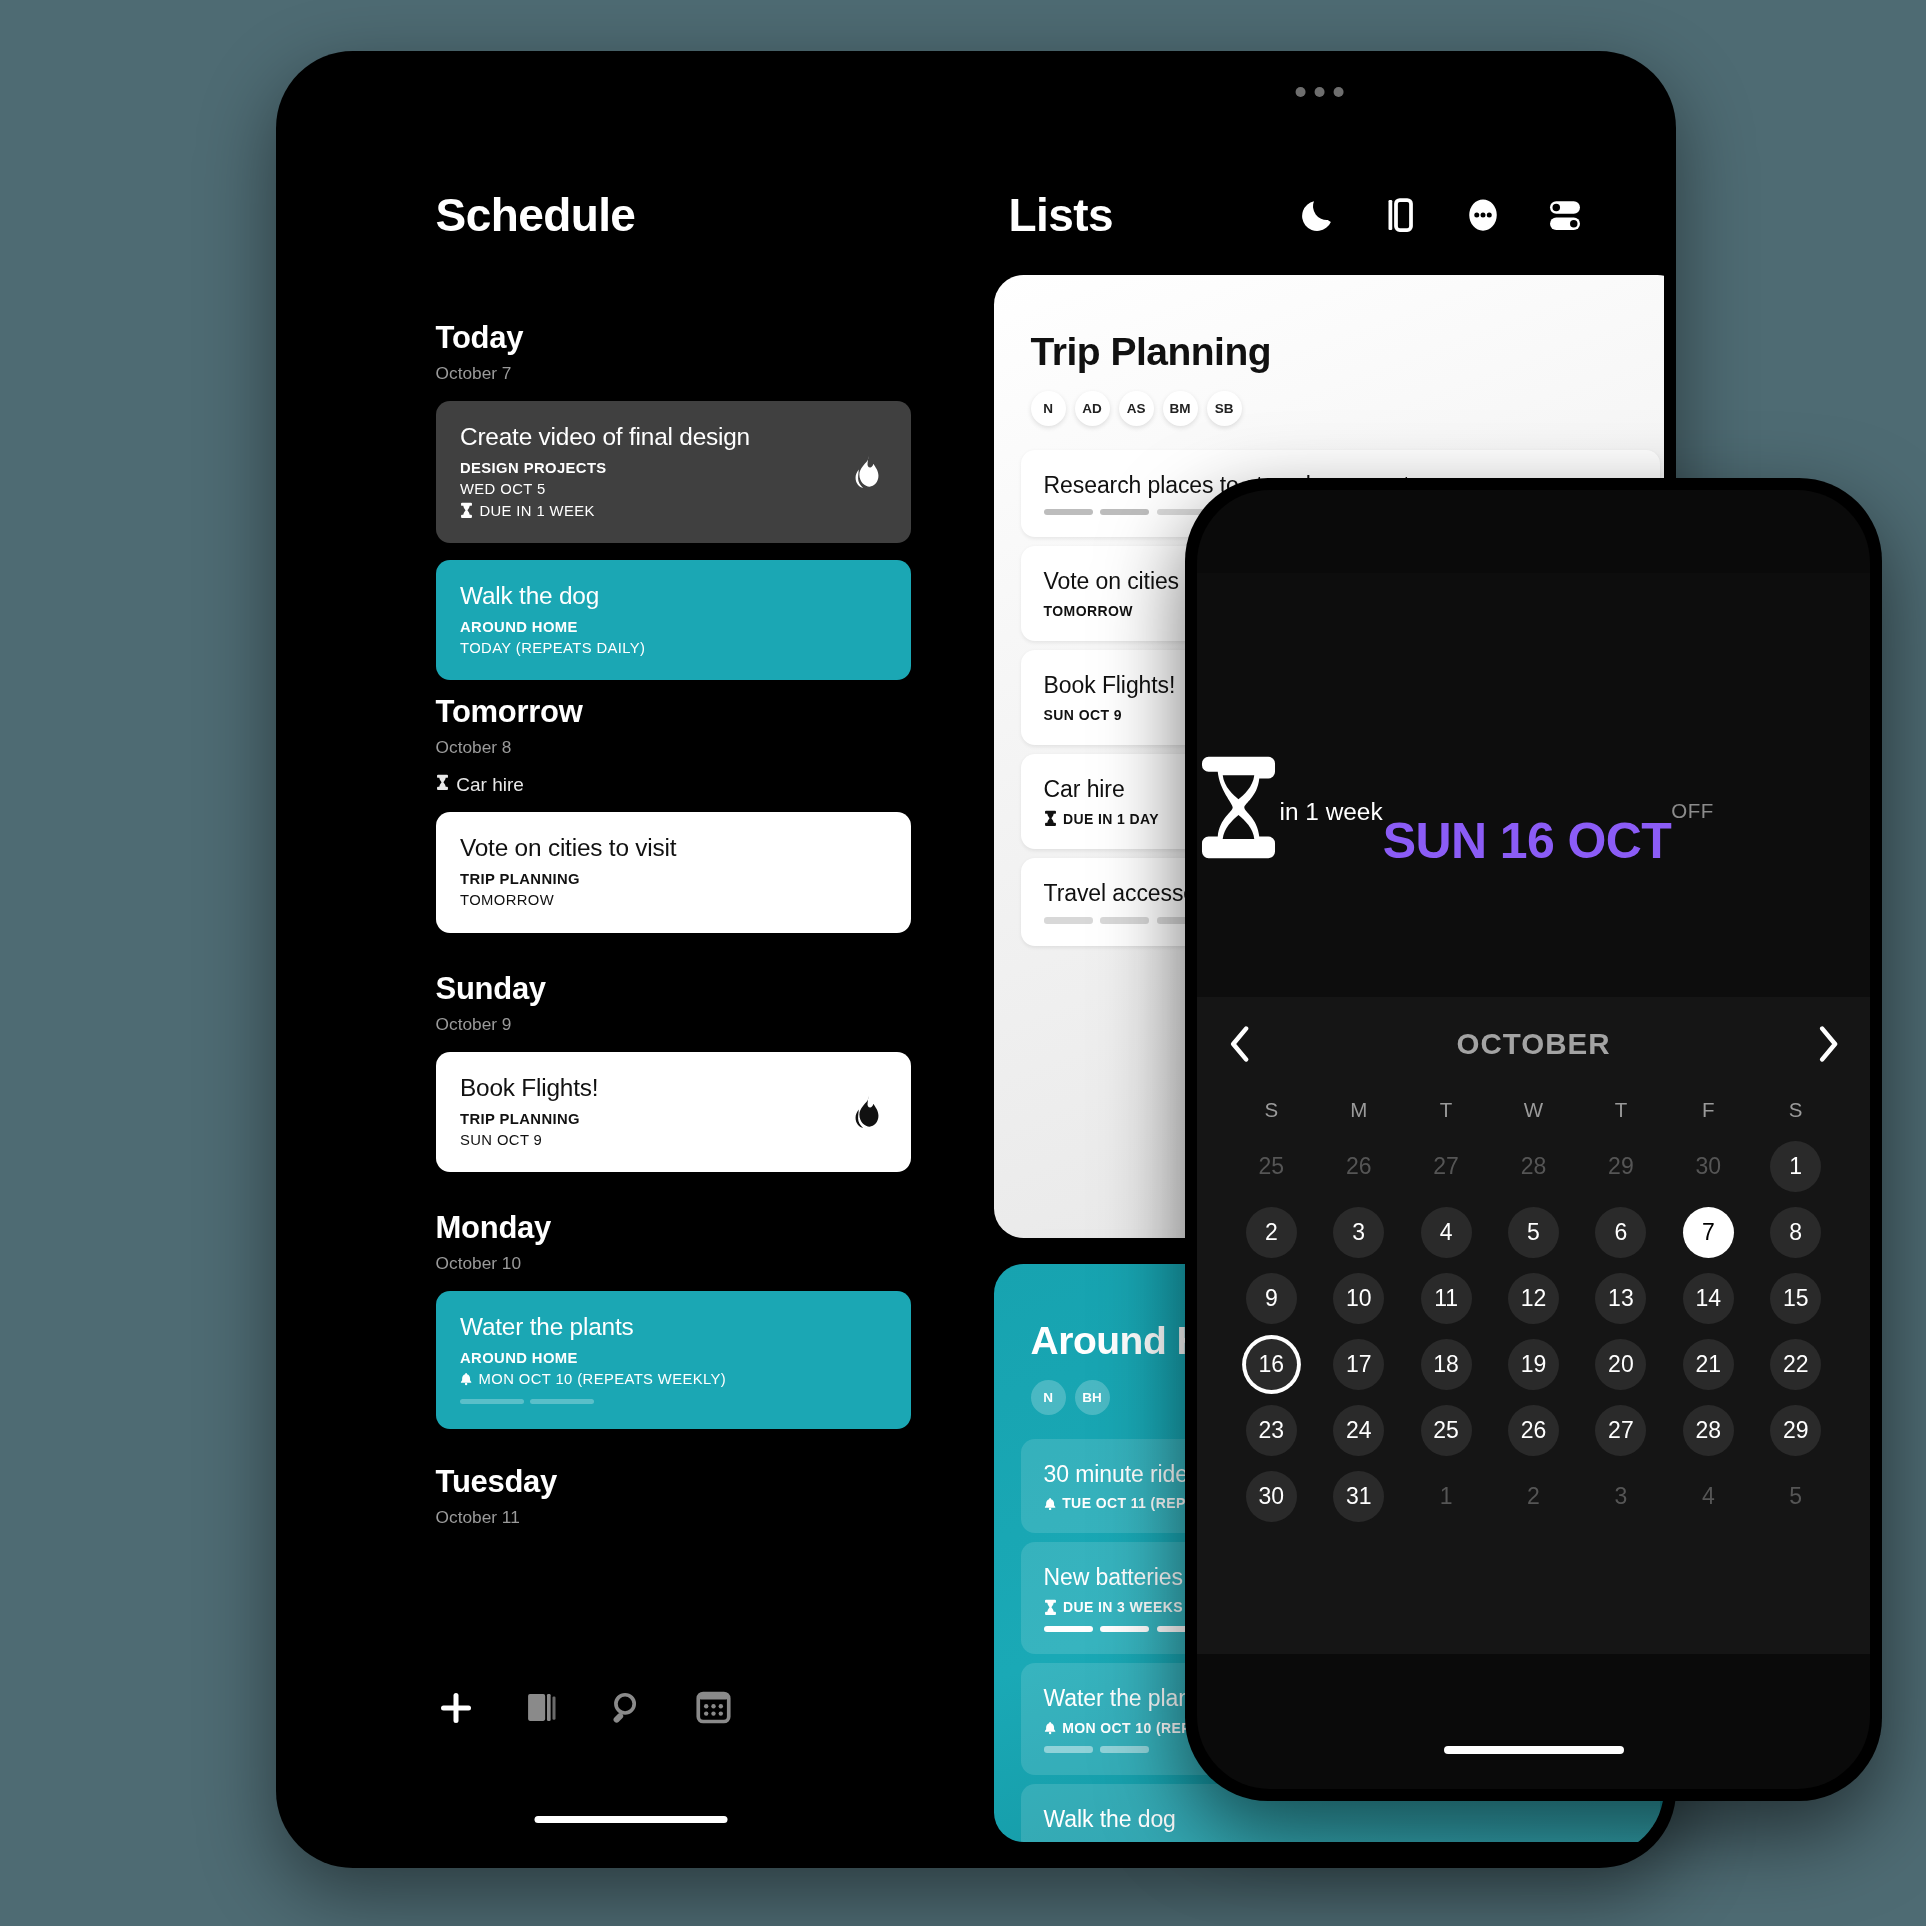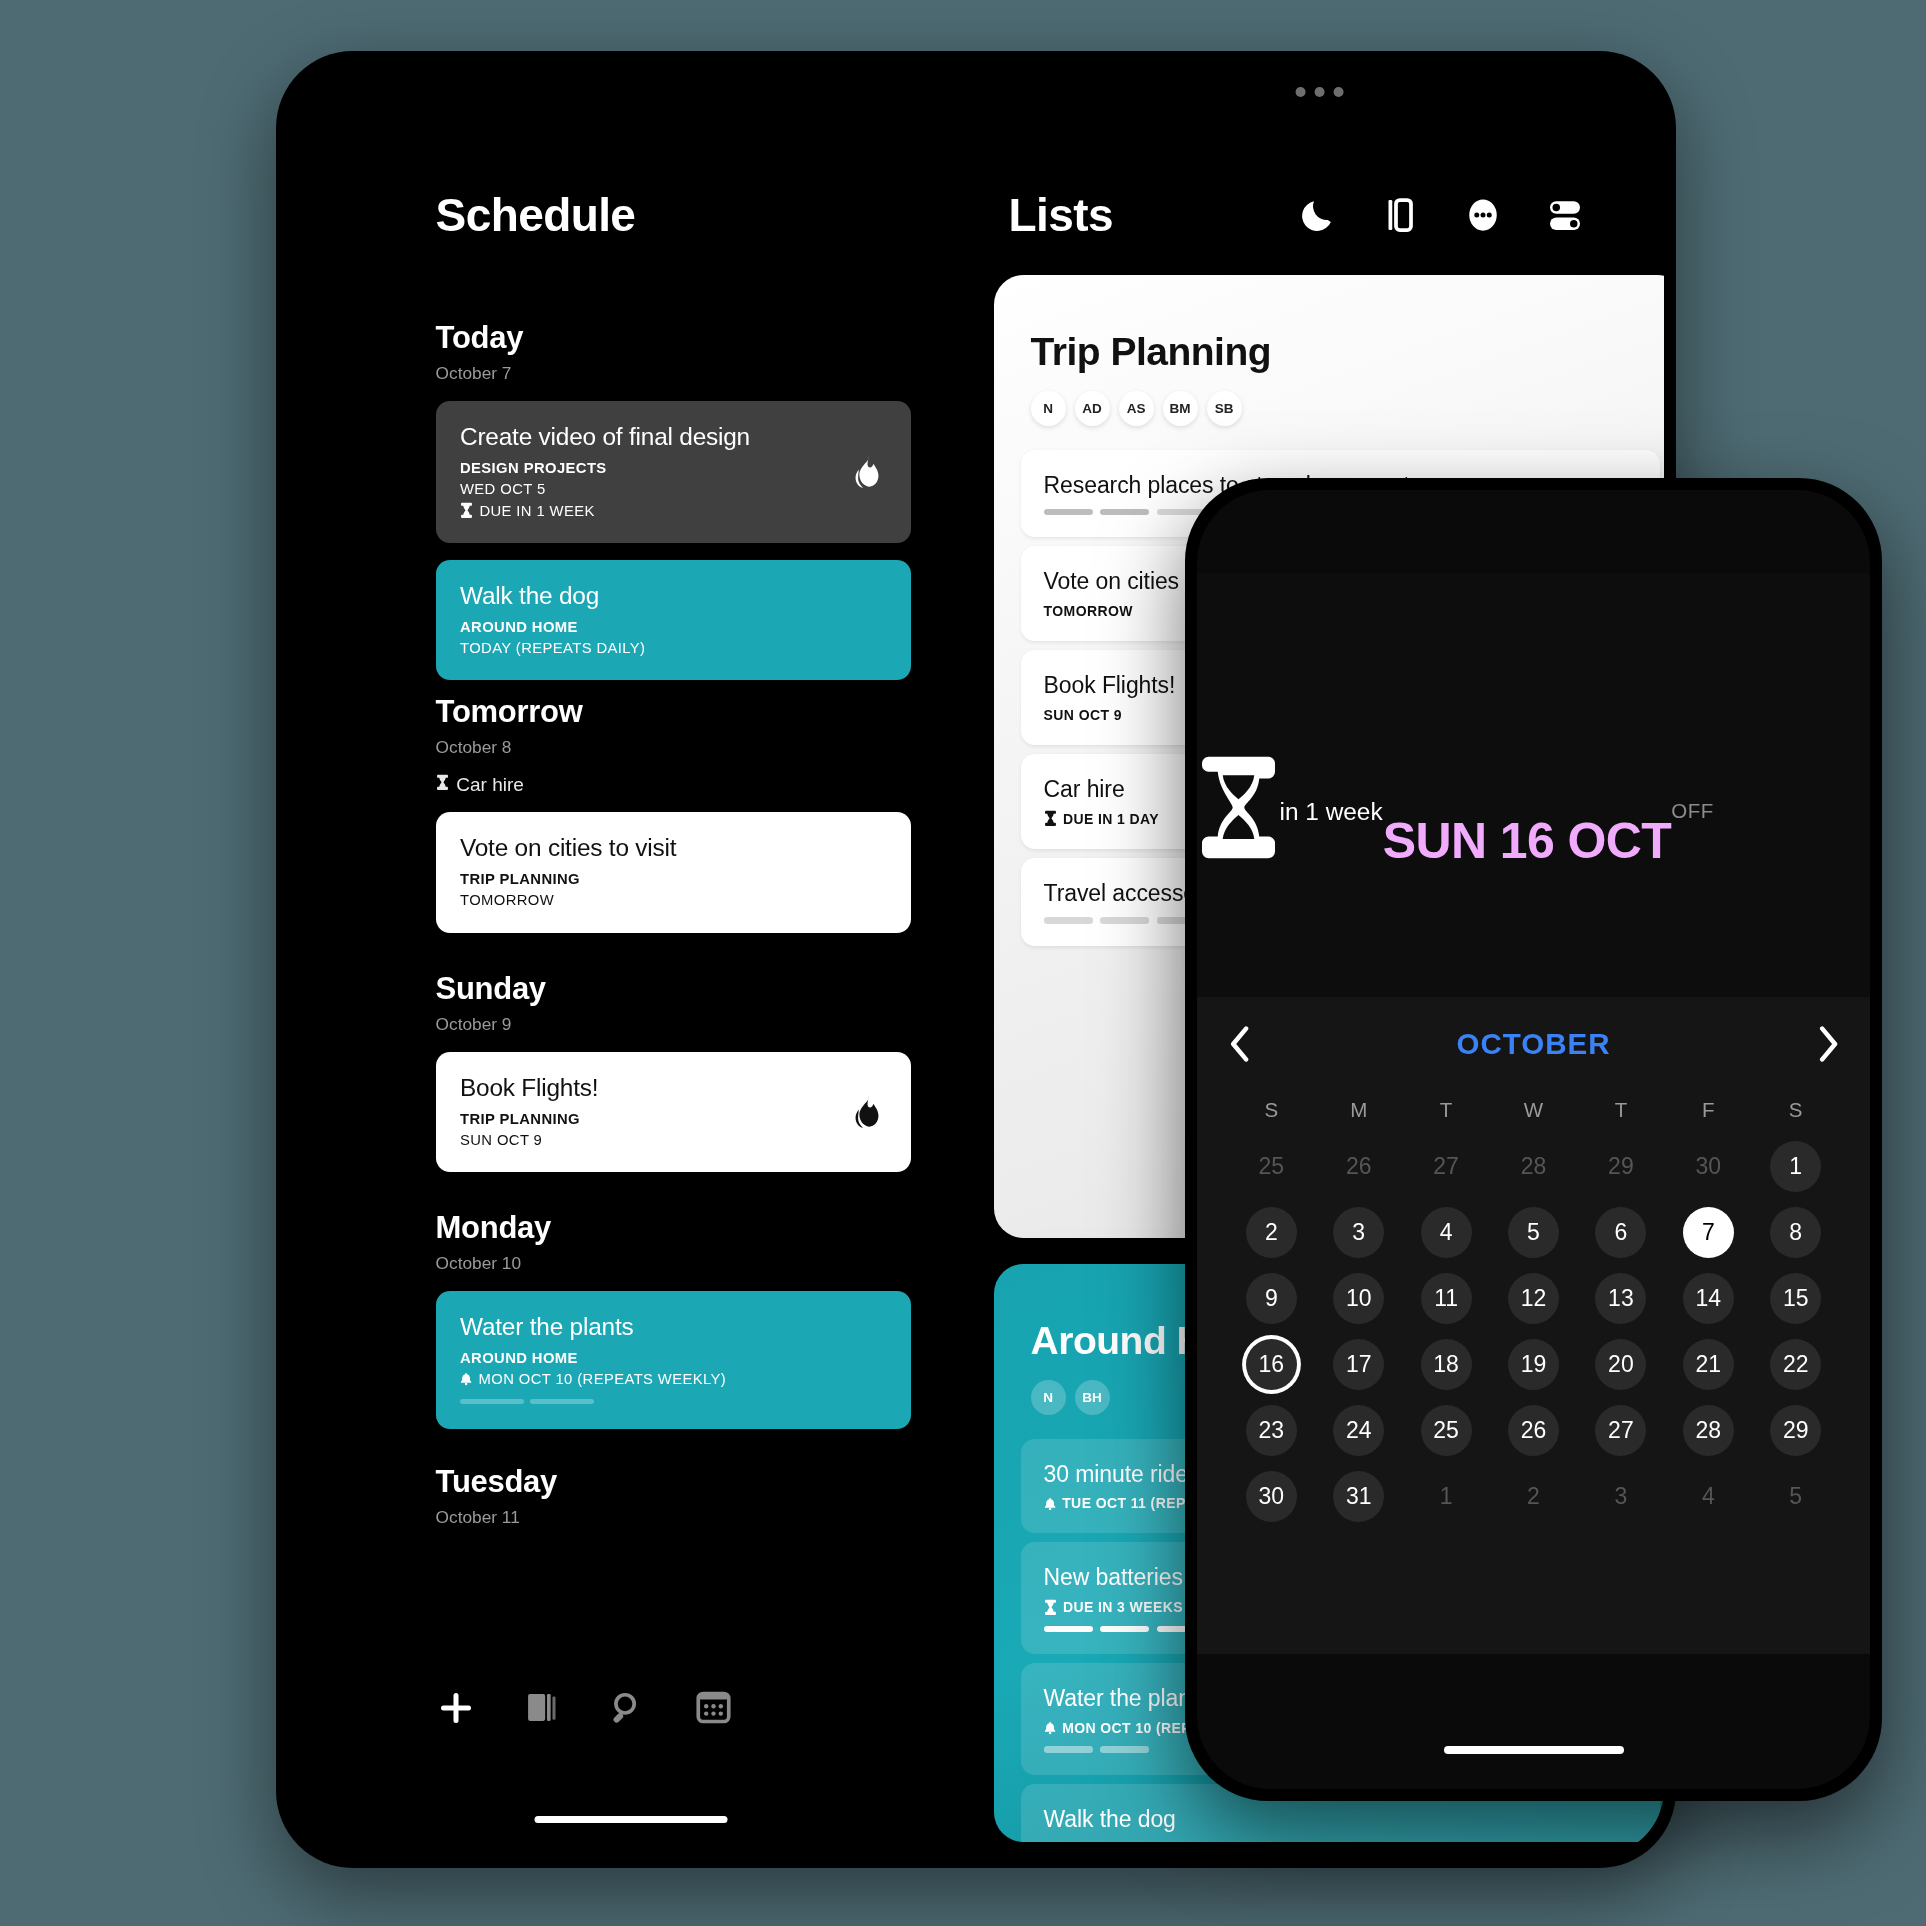--- a/index.html
+++ b/index.html
@@ -176,30 +176,30 @@
     overflow:hidden;
   }
   #hero{
     position:absolute; left:0; top:83px; width:100%; height:424px;
     background:#0d0d0d;
     display:flex; flex-direction:row; align-items:center; justify-content:flex-start;
     padding-top:45px;
   }
   #hourglass{ width:83px; height:109px; }
   #hero-rel{ font-size:24.4px; color:#fff; margin-top:10.3px; font-weight:400;}
-  #hero-date{ font-size:50px; color:#f0abfc; font-weight:700; letter-spacing:-0.6px; margin-top:67px;}
+  #hero-date{ font-size:50px; color:#8b5cf6; font-weight:700; letter-spacing:-0.6px; margin-top:67px;}
   #hero-off{ font-size:20.5px; color:#8b8b8b; font-weight:400; margin-top:7.7px; letter-spacing:0.6px;}
 
   #cal{
     position:absolute; left:0; top:507px; width:100%; bottom:135px;
     background:#151515;
     padding:29.5px 31px 0 31px;
   }
   #cal-head{ display:flex; align-items:center; justify-content:space-between; margin-bottom:36px;}
-  #cal-month{ font-size:29.5px; font-weight:700; color:#3b82f6; letter-spacing:1px;}
+  #cal-month{ font-size:29.5px; font-weight:700; color:#a3a3a3; letter-spacing:1px;}
   .chev{ width:22px; height:36px; position:relative; }
   #cal-dows{ display:grid; grid-template-columns:repeat(7,1fr); margin-bottom:16.7px; }
   #cal-dows div{ text-align:center; font-size:20.5px; color:#9a9a9a; font-weight:400;}
   #cal-grid{ display:grid; grid-template-columns:repeat(7,1fr); row-gap:10px; }
   .cell{ display:flex; align-items:center; justify-content:center; height:56px; }
   .cell .pill{
     width:51px; height:51px; border-radius:50%;
     display:flex; align-items:center; justify-content:center;
     font-size:23px; font-weight:500; color:#fff; background:#2a2a2a;
   }

